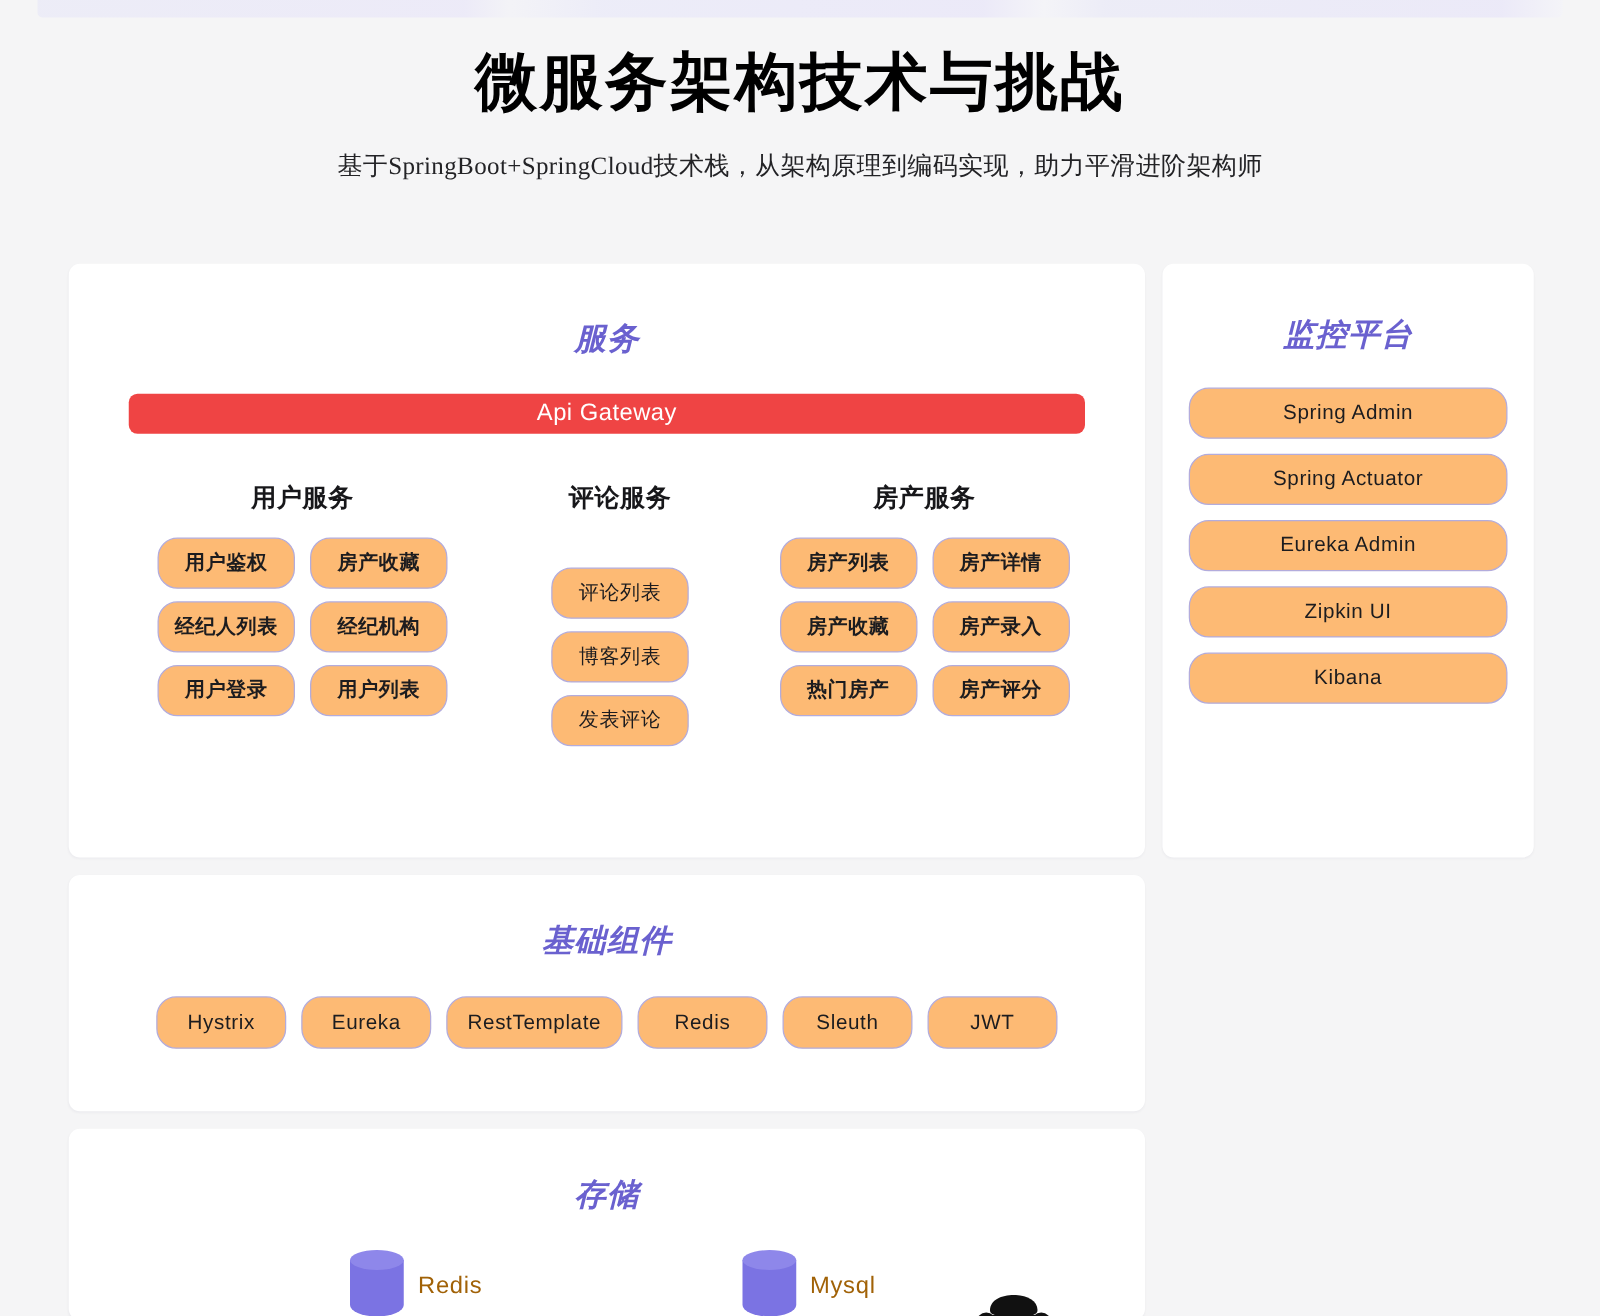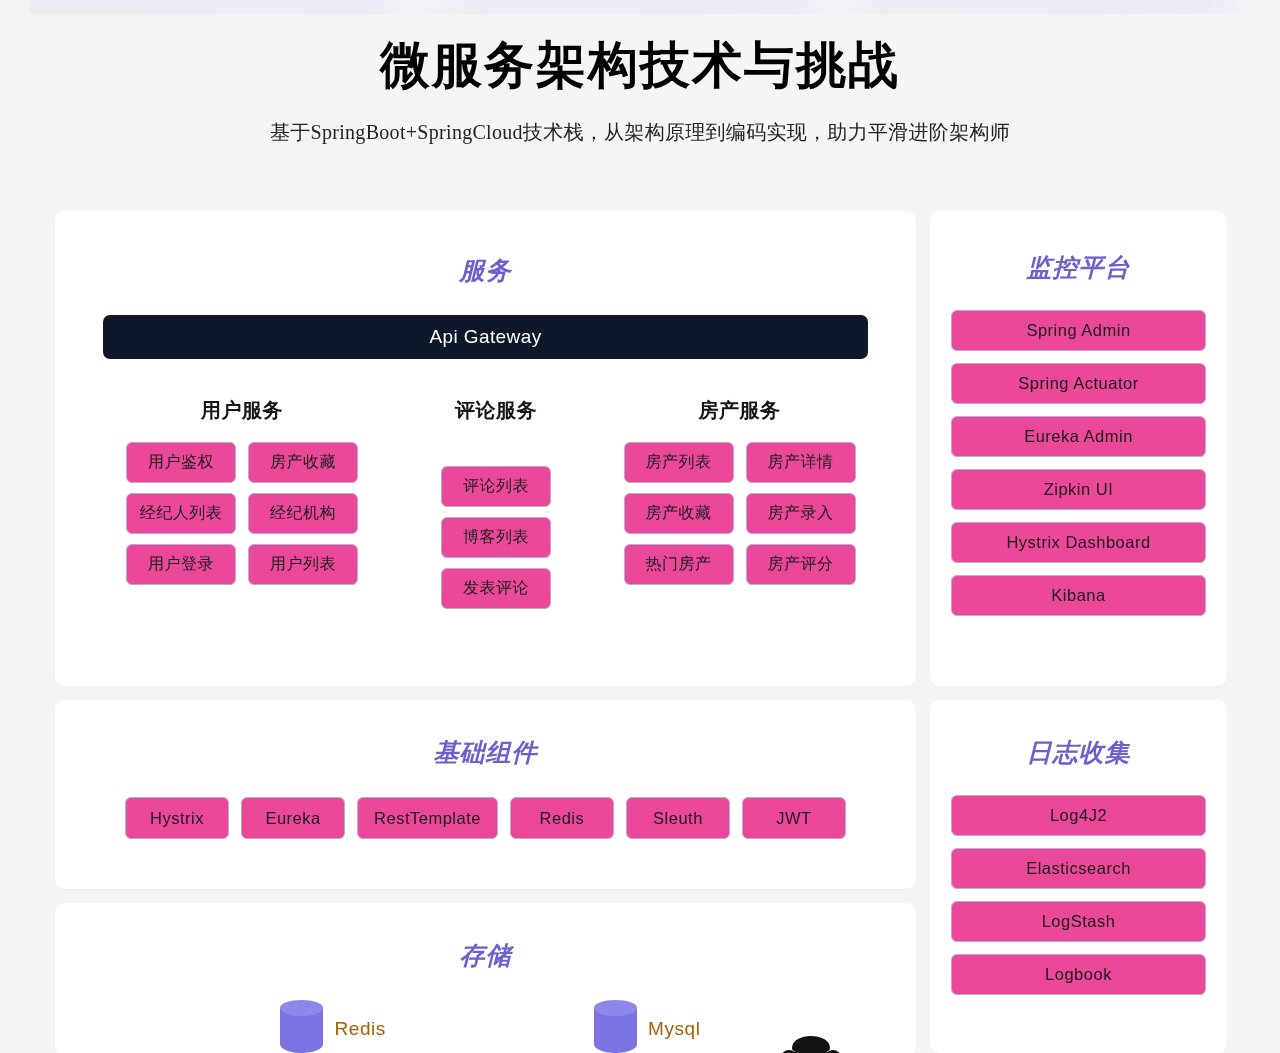--- a/index.html
+++ b/index.html
@@ -60,44 +60,44 @@
     font-size: 25px;
     font-weight: 600;
     letter-spacing: 1px;
     font-style: italic;
   }
 
   
   .services { height: 475px; padding: 43px 48px 0 48px; }
   .gateway {
     margin-top: 28px;
-    height: 44px;
+    height: 32px;
     border-radius: 7px;
-    background: #0f172a;
+    background: #ef4444;
     color: #ffffff;
     font-size: 19px;
     display: flex; align-items: center; justify-content: center;
     letter-spacing: .4px;
   }
   .groups { margin-top: 38px; display: flex; }
   .group { display: flex; flex-direction: column; align-items: center; }
   .group-user  { width: 278px; }
   .group-comm  { width: 230px; gap: 24px; }
   .group-house { width: 257px; }
   .group-title {
     font-size: 20px; font-weight: 700; color: #17171a; letter-spacing: .5px;
   }
   .group-grid { margin-top: 18px; display: flex; flex-wrap: wrap; justify-content: center; gap: 10px 12px; }
-  .group-user .group-grid, .group-house .group-grid { width: 240px; }
+  .group-user .group-grid, .group-house .group-grid { width: 240px; font-weight: bold; }
   .group-comm .group-grid { width: 112px; }
 
   .chip {
-    background: #ec4899;
+    background: #fdba74;
     border: 1.3px solid #b3acdc;
-    border-radius: 6px;
+    border-radius: 16px;
     color: #1c1c1f;
     font-size: 16px;
     display: flex; align-items: center; justify-content: center;
     letter-spacing: .5px;
     white-space: nowrap;
   }
   .chip-sm { width: 110px; height: 41px; }
 
   
   .monitor { height: 475px; padding: 40px 21px 0 21px; }
@@ -228,34 +228,24 @@
 
     <div class="col-right">
 
       <div class="card monitor">
         <div class="card-title">监控平台</div>
         <div class="stack">
           <div class="chip chip-wide">Spring  Admin</div>
           <div class="chip chip-wide">Spring  Actuator</div>
           <div class="chip chip-wide">Eureka  Admin</div>
           <div class="chip chip-wide">Zipkin  UI</div>
-          <div class="chip chip-wide">Hystrix  Dashboard</div>
           <div class="chip chip-wide">Kibana</div>
         </div>
       </div>
 
-      <div class="card logs">
-        <div class="card-title">日志收集</div>
-        <div class="stack">
-          <div class="chip chip-wide">Log4J2</div>
-          <div class="chip chip-wide">Elasticsearch</div>
-          <div class="chip chip-wide">LogStash</div>
-          <div class="chip chip-wide">Logbook</div>
-        </div>
-      </div>
 
     </div>
   </div>
 
   <div class="watermark">
     <svg class="wm-svg" width="78" height="60" viewBox="0 0 78 60">
       <path d="M20 26 C20 10, 58 10, 58 26 C58 30, 54 31, 39 31 C24 31, 20 30, 20 26 Z" fill="#111"></path>
       <path d="M24 16 C30 8, 48 8, 54 16" fill="none" stroke="#fff" stroke-width="2"></path>
       <path d="M30 12 C34 9, 44 9, 48 12" fill="none" stroke="#fff" stroke-width="1.5"></path>
       <circle cx="17" cy="36" r="8" fill="#111"></circle>

